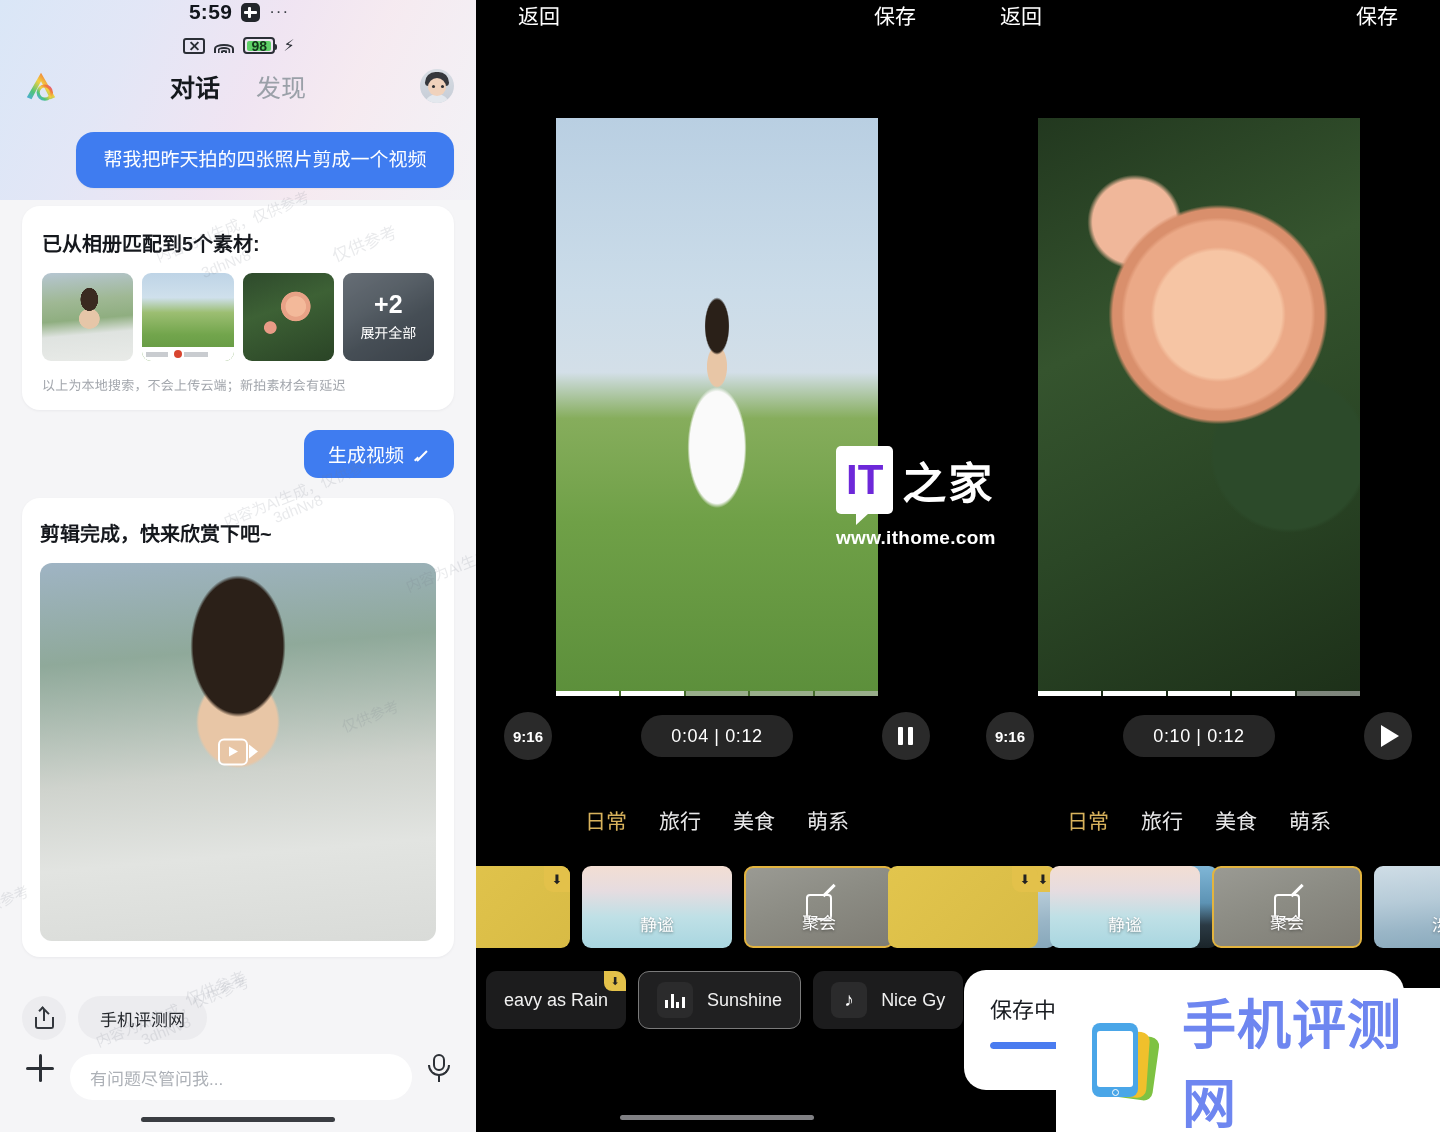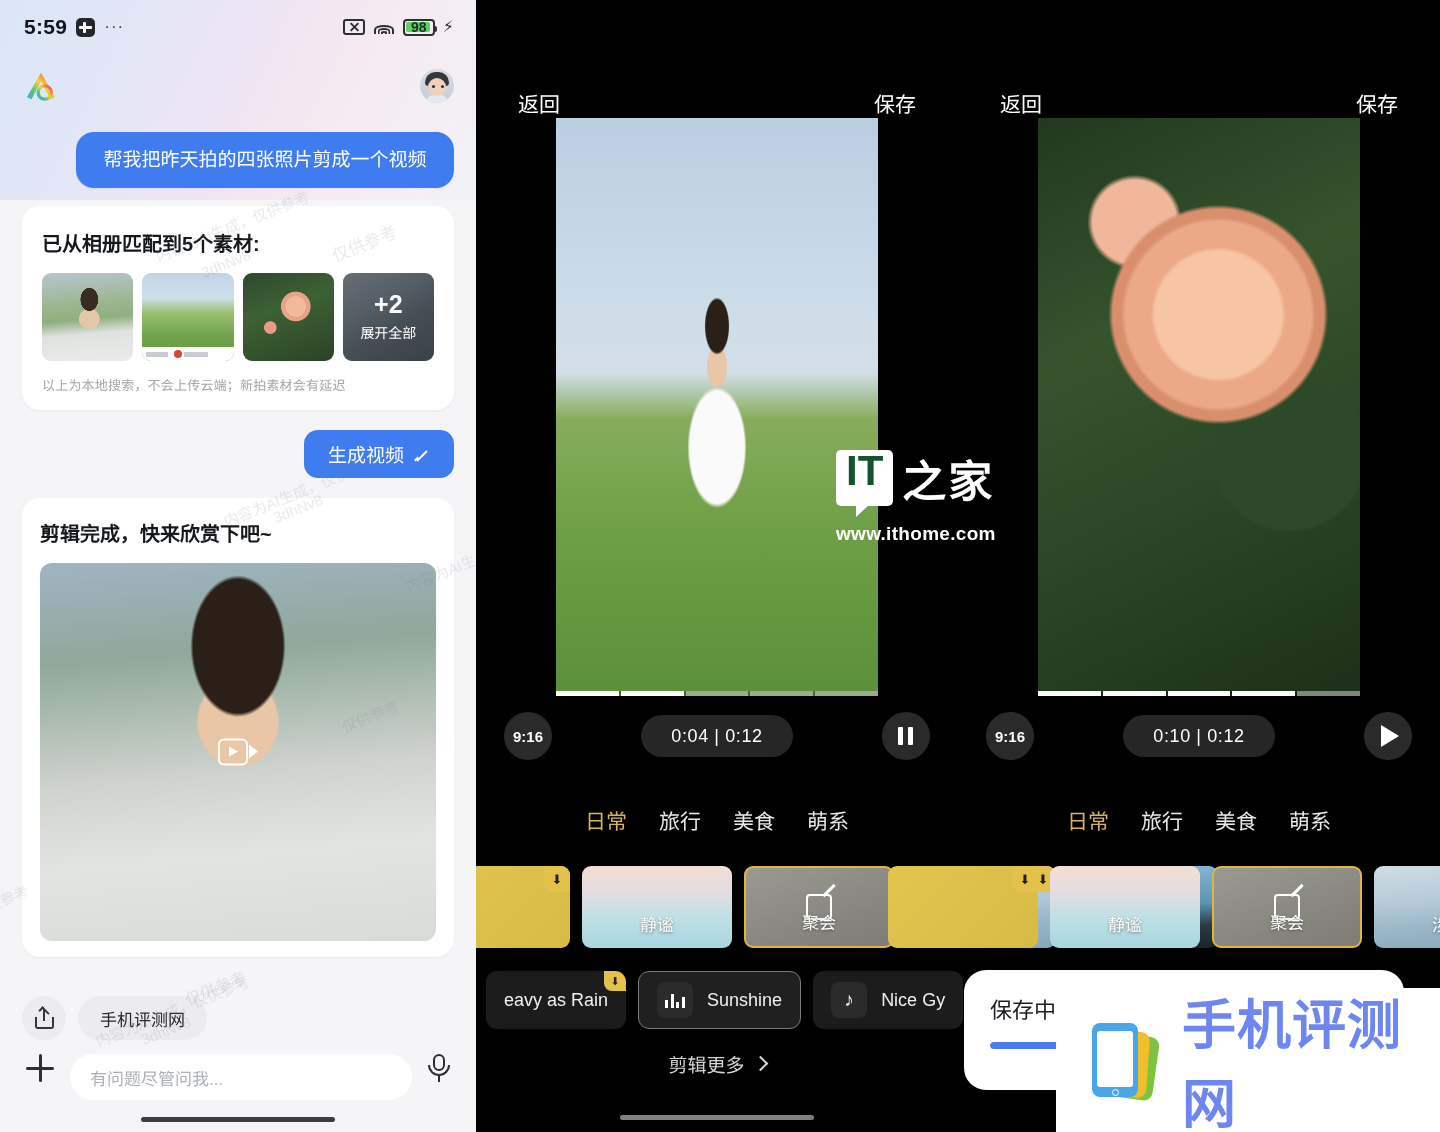--- a/index.html
+++ b/index.html
@@ -139,21 +139,21 @@
       border-radius:6px; }
   .mic .arc{ position:absolute; left:0; top:11px; width:22px; height:11px;
       border:2px solid #2c3036; border-top:none; border-radius:0 0 11px 11px; }
   .mic .stem{ position:absolute; left:10px; top:21px; width:2px; height:7px; background:#2c3036; }
   .home-ind{ width:194px; height:5px; background:#3a3d42; border-radius:3px; margin:17px auto 10px; }
 
   
   .right-panel{ position:relative; flex:1; background:#000; overflow:hidden; }
   .pane{ position:absolute; top:0; bottom:0; width:482px; }
   .pane.p1{ left:0; } .pane.p2{ left:482px; }
-  .nav{ position:absolute; top:0; left:0; right:0; height:118px; display:flex; align-items:flex-end;
+  .nav{ position:absolute; top:0; left:0; right:0; height:118px; display:flex; align-items:flex-start;
       justify-content:space-between; padding:0 42px; }
   .nav span{ font-size:21px; color:#fff; }
   .preview{ position:absolute; left:50%; transform:translateX(-50%); top:118px;
       width:322px; height:578px; overflow:hidden; }
   .prog{ position:absolute; left:0; right:0; bottom:0; height:5px; display:flex; gap:2px;
       background:rgba(0,0,0,.25); }
   .prog i{ flex:1; background:rgba(255,255,255,.45); }
   .prog i.on{ background:#fff; }
   .ctrl{ position:absolute; left:0; right:0; top:712px; height:48px; display:flex; align-items:center;
       justify-content:space-between; padding:0 28px;gap:27px; }
@@ -213,22 +213,22 @@
   
   .save-sheet{ position:absolute; left:964px; top:970px; width:440px; height:120px;
       background:#fff; border-radius:22px; padding:22px 26px; z-index:40; }
   .save-sheet .t{ font-size:22px; color:#1a1d22; }
   .save-sheet .bar{ margin-top:18px; height:7px; border-radius:4px; background:#e3e5e9; overflow:hidden; }
   .save-sheet .bar i{ display:block; height:100%; width:33%; background:#4a7cf0; border-radius:4px; }
 
   
   .ith-wm{ position:absolute; left:836px; top:446px; z-index:30; color:#fff; }
   .ith-wm .row1{ display:flex; align-items:center; gap:9px; }
-  .ith-box{ background:#fff; color:#14532d; font-weight:700; font-size:42px; line-height:.96;
-      padding:1px 10px 14px; border-radius:5px; position:relative; font-family:"Liberation Sans",sans-serif; }
+  .ith-box{ background:#fff; color:#6d28d9; font-weight:700; font-size:42px; line-height:.96;
+      padding:14px 10px 14px; border-radius:5px; position:relative; font-family:"Liberation Sans",sans-serif; }
   .ith-box::after{ content:""; position:absolute; left:20px; bottom:-11px; width:0; height:0;
       border-left:13px solid #fff; border-bottom:12px solid transparent; }
   .ith-cn{ font-size:44px; font-weight:700; letter-spacing:2px;
       font-family:"DejaVu Sans","Liberation Sans",sans-serif; }
   .ith-wm .row2{ font-size:19px; font-weight:700; margin-top:13px; letter-spacing:.3px; }
 
   .sjpc-wm{ position:absolute; left:1056px; top:988px; width:384px; height:144px;
       background:#fff; z-index:50; display:flex; align-items:center; gap:16px; padding-left:32px; }
   .sjpc-logo{ width:78px; height:82px; position:relative; flex:0 0 78px; }
   .sjpc-logo .s1,.sjpc-logo .s2,.sjpc-logo .s3{ position:absolute; border-radius:5px 9px 9px 5px; }
@@ -278,21 +278,21 @@
 </style>
 </head>
 <body>
 
 <div class="stage">
 
   <div class="left-phone">
     <div class="lp-grad-top"></div>
     <div class="lp-body-bg"></div>
 
-    <div class="statusbar" style="position:relative;z-index:3;">
+    <div class="statusbar" style="position:relative;z-index:3;flex-direction:column;">
       <div class="sb-left">
         <div class="sb-time">5:59</div>
         <div class="sb-appicon"></div>
         <div class="sb-dots">···</div>
       </div>
       <div class="sb-right">
         <div class="ic-nosim"></div>
         <div class="ic-wifi">
             <i></i>
             <i></i>
@@ -314,20 +314,24 @@
               <stop offset="0%" stop-color="#4aa8e8"></stop>
                 <stop offset="25%" stop-color="#4fc47a"></stop>
               <stop offset="55%" stop-color="#f2d040"></stop>
                 <stop offset="80%" stop-color="#f07a3c"></stop>
               <stop offset="100%" stop-color="#e0509a"></stop>
             </linearGradient>
           </defs>
           <path d="M20 4 L35 30 L30 32 L20 13 L10 32 L5 30 Z" fill="url(#lg1)"></path>
           <circle cx="24" cy="25" r="7" fill="none" stroke="url(#lg1)" stroke-width="3.4"></circle>
         </svg>
+      </div>
+      <div class="hdr-tabs">
+        <div class="hdr-tab active">对话</div>
+        <div class="hdr-tab">发现</div>
       </div>
       <div style="margin-left:auto;">
         <div class="avatar">
           <span class="body"></span>
             <span class="hair"></span>
             <span class="face"></span>
           <span class="eye l"></span>
             <span class="eye r"></span>
         </div>
       </div>
@@ -476,24 +480,20 @@
           </span>
           <span class="name">Sunshine</span>
         </div>
         <div class="mchip">
           <span class="sq">
               <span style="color:#fff;font-size:19px;">♪</span>
             </span>
           <span class="name">Nice Gy</span>
         </div>
       </div>
-      <div class="more-edit">
-        <span>剪辑更多</span>
-        <span class="chev"></span>
-      </div>
       <div class="home-dark"></div>
     </div>
 
     <div class="pane p2">
       <div class="nav">
         <span>返回</span>
         <span>保存</span>
       </div>
       <div class="preview img-rosefull">
         <div class="prog">

